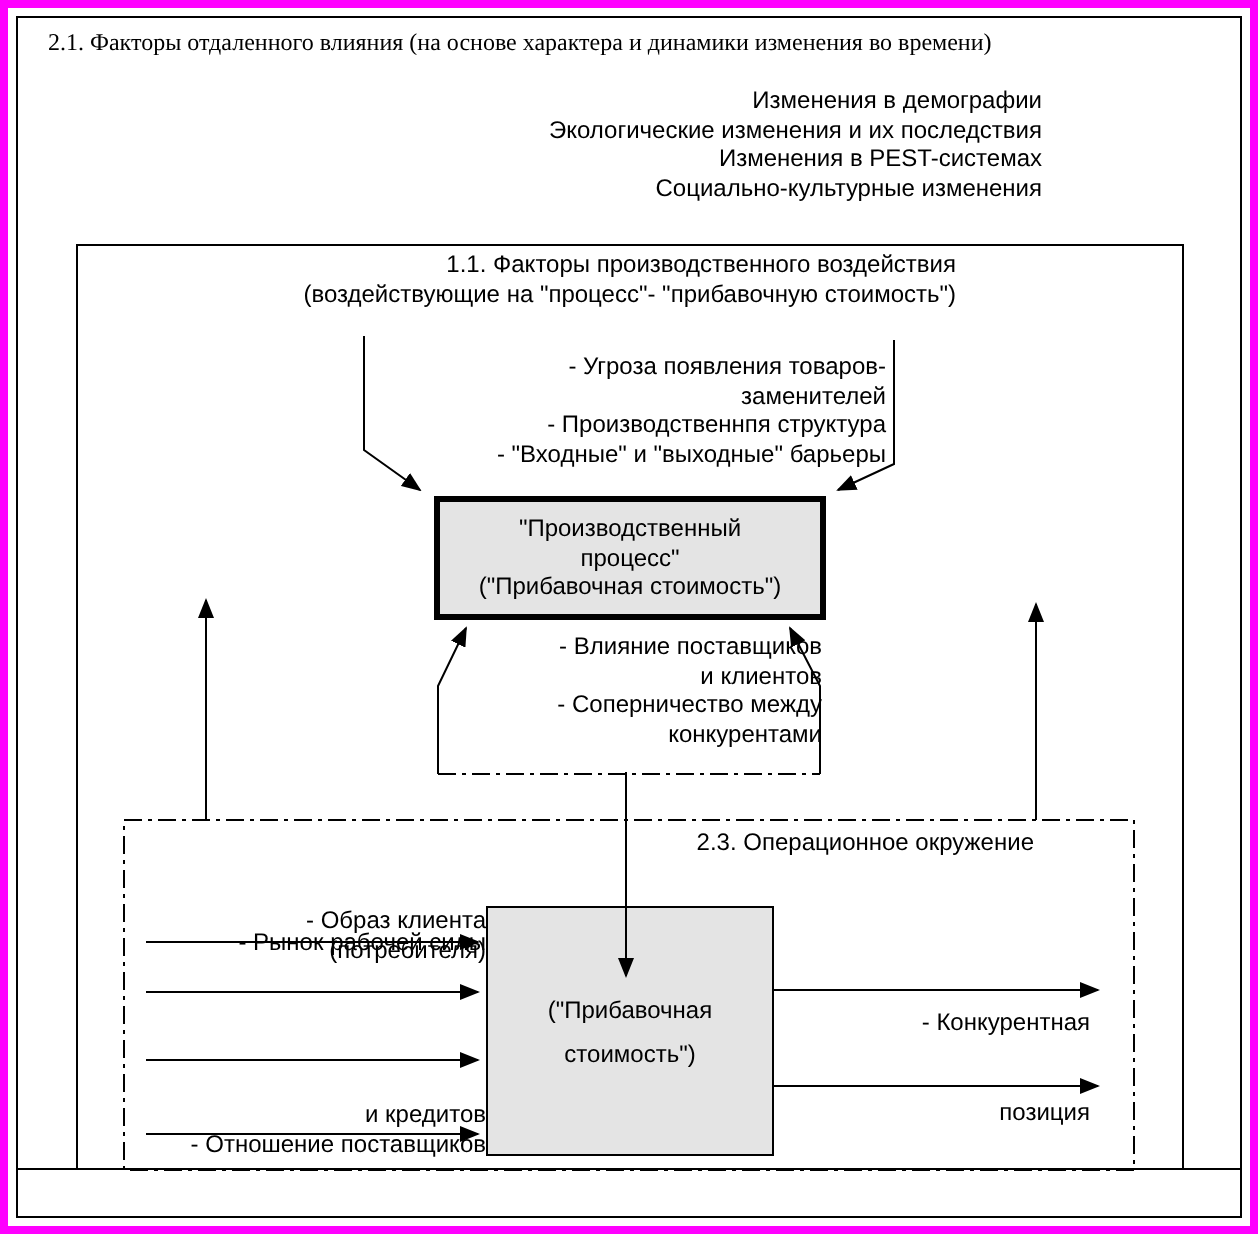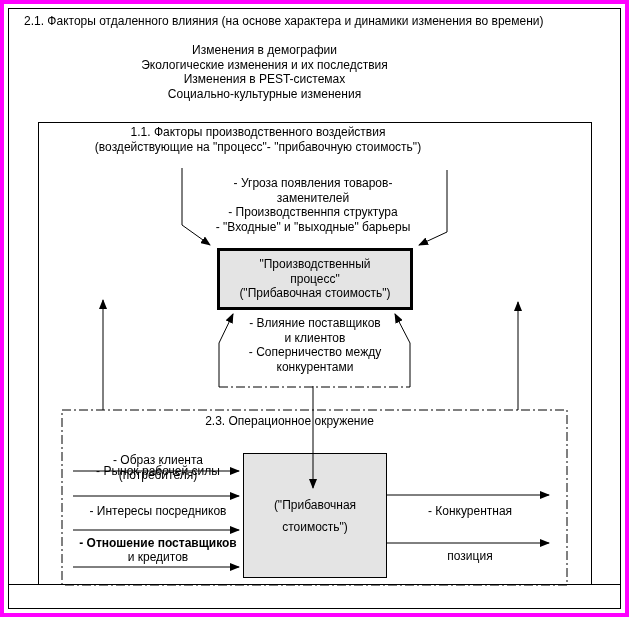--- a/index.html
+++ b/index.html
@@ -8,30 +8,30 @@
   #magenta-frame{position:absolute;inset:0;border:4px solid #ff00ff;pointer-events:none;z-index:9;}
   .box{position:absolute;box-sizing:border-box;border:1px solid #000;background:transparent;}
   #outer-box{left:8px;top:8px;width:613px;height:601px;}
   #box-2-2{left:38px;top:122px;width:554px;height:463px;}
   #process-box{left:217px;top:248px;width:196px;height:62px;border:3px solid #000;background:#e4e4e4;
                display:flex;flex-direction:column;justify-content:center;z-index:1;}
   #value-box{left:243px;top:453px;width:144px;height:125px;background:#e4e4e4;
              display:flex;flex-direction:column;justify-content:center;z-index:1;}
   #separator-2-4{position:absolute;left:8px;top:584px;width:613px;height:1px;background:#000;}
   svg#wires{position:absolute;left:0;top:0;z-index:2;}
-  .t{position:absolute;font-size:12px;line-height:14.5px;text-align:center;z-index:3;}
-  .tl{text-align:right;white-space:nowrap;}
+  .t{position:absolute;font-size:12px;line-height:14.5px;text-align:right;z-index:3;}
+  .tl{text-align:right;white-space:nowrap;font-family:Liberation Serif, serif;}
   #title-2-1{left:24px;top:14px;}
   #list-2-1{left:8px;top:43px;width:513px;}
   #title-2-2{left:38px;top:125px;width:440px;}
   #funnel-text{left:183px;top:176px;width:260px;}
   #lower-text{left:219px;top:316px;width:192px;}
   #title-2-3{left:62px;top:414px;width:455px;}
   .left-label{left:73px;width:170px;}
-  #ll-1{top:453px;} #ll-2{top:464px;} #ll-3{top:504px;} #ll-4a{top:536px;font-weight:bold;} #ll-4b{top:550px;}
+  #ll-1{top:453px;} #ll-2{top:464px;} #ll-3{top:504px;} #ll-4a{top:565px;} #ll-4b{top:550px;}
   .right-label{left:395px;width:150px;margin-top:28px;}
   #rl-1{top:476px;} #rl-2{top:521px;}
   #title-2-4{left:8px;top:590px;width:595px;}
   #process-box .t2, #value-box .t2{position:static;font-size:12px;text-align:center;}
   #process-box .t2{line-height:14.5px;}
   #value-box .t2{line-height:22px;}
 </style>
 </head>
 <body>
 
@@ -107,21 +107,20 @@
     <div>- Угроза  появления товаров-</div>
     <div>заменителей</div>
     <div>- Производственнпя структура</div>
     <div>- "Входные" и "выходные" барьеры</div>
   </div>
 
   <div class="t" id="title-2-3">2.3. Операционное окружение</div>
 
   <div class="t left-label" id="ll-1">- Образ клиента (потребителя)</div>
   <div class="t left-label" id="ll-2">- Рынок  рабочей силы</div>
-  <div class="t left-label" id="ll-3">- Интересы посредников</div>
   <div class="t left-label" id="ll-4a">- Отношение поставщиков</div>
   <div class="t left-label" id="ll-4b">и кредитов</div>
 
   <div class="t right-label" id="rl-1">- Конкурентная</div>
   <div class="t right-label" id="rl-2">позиция</div>
 
 
   <div id="magenta-frame"></div>
 </div>
 

